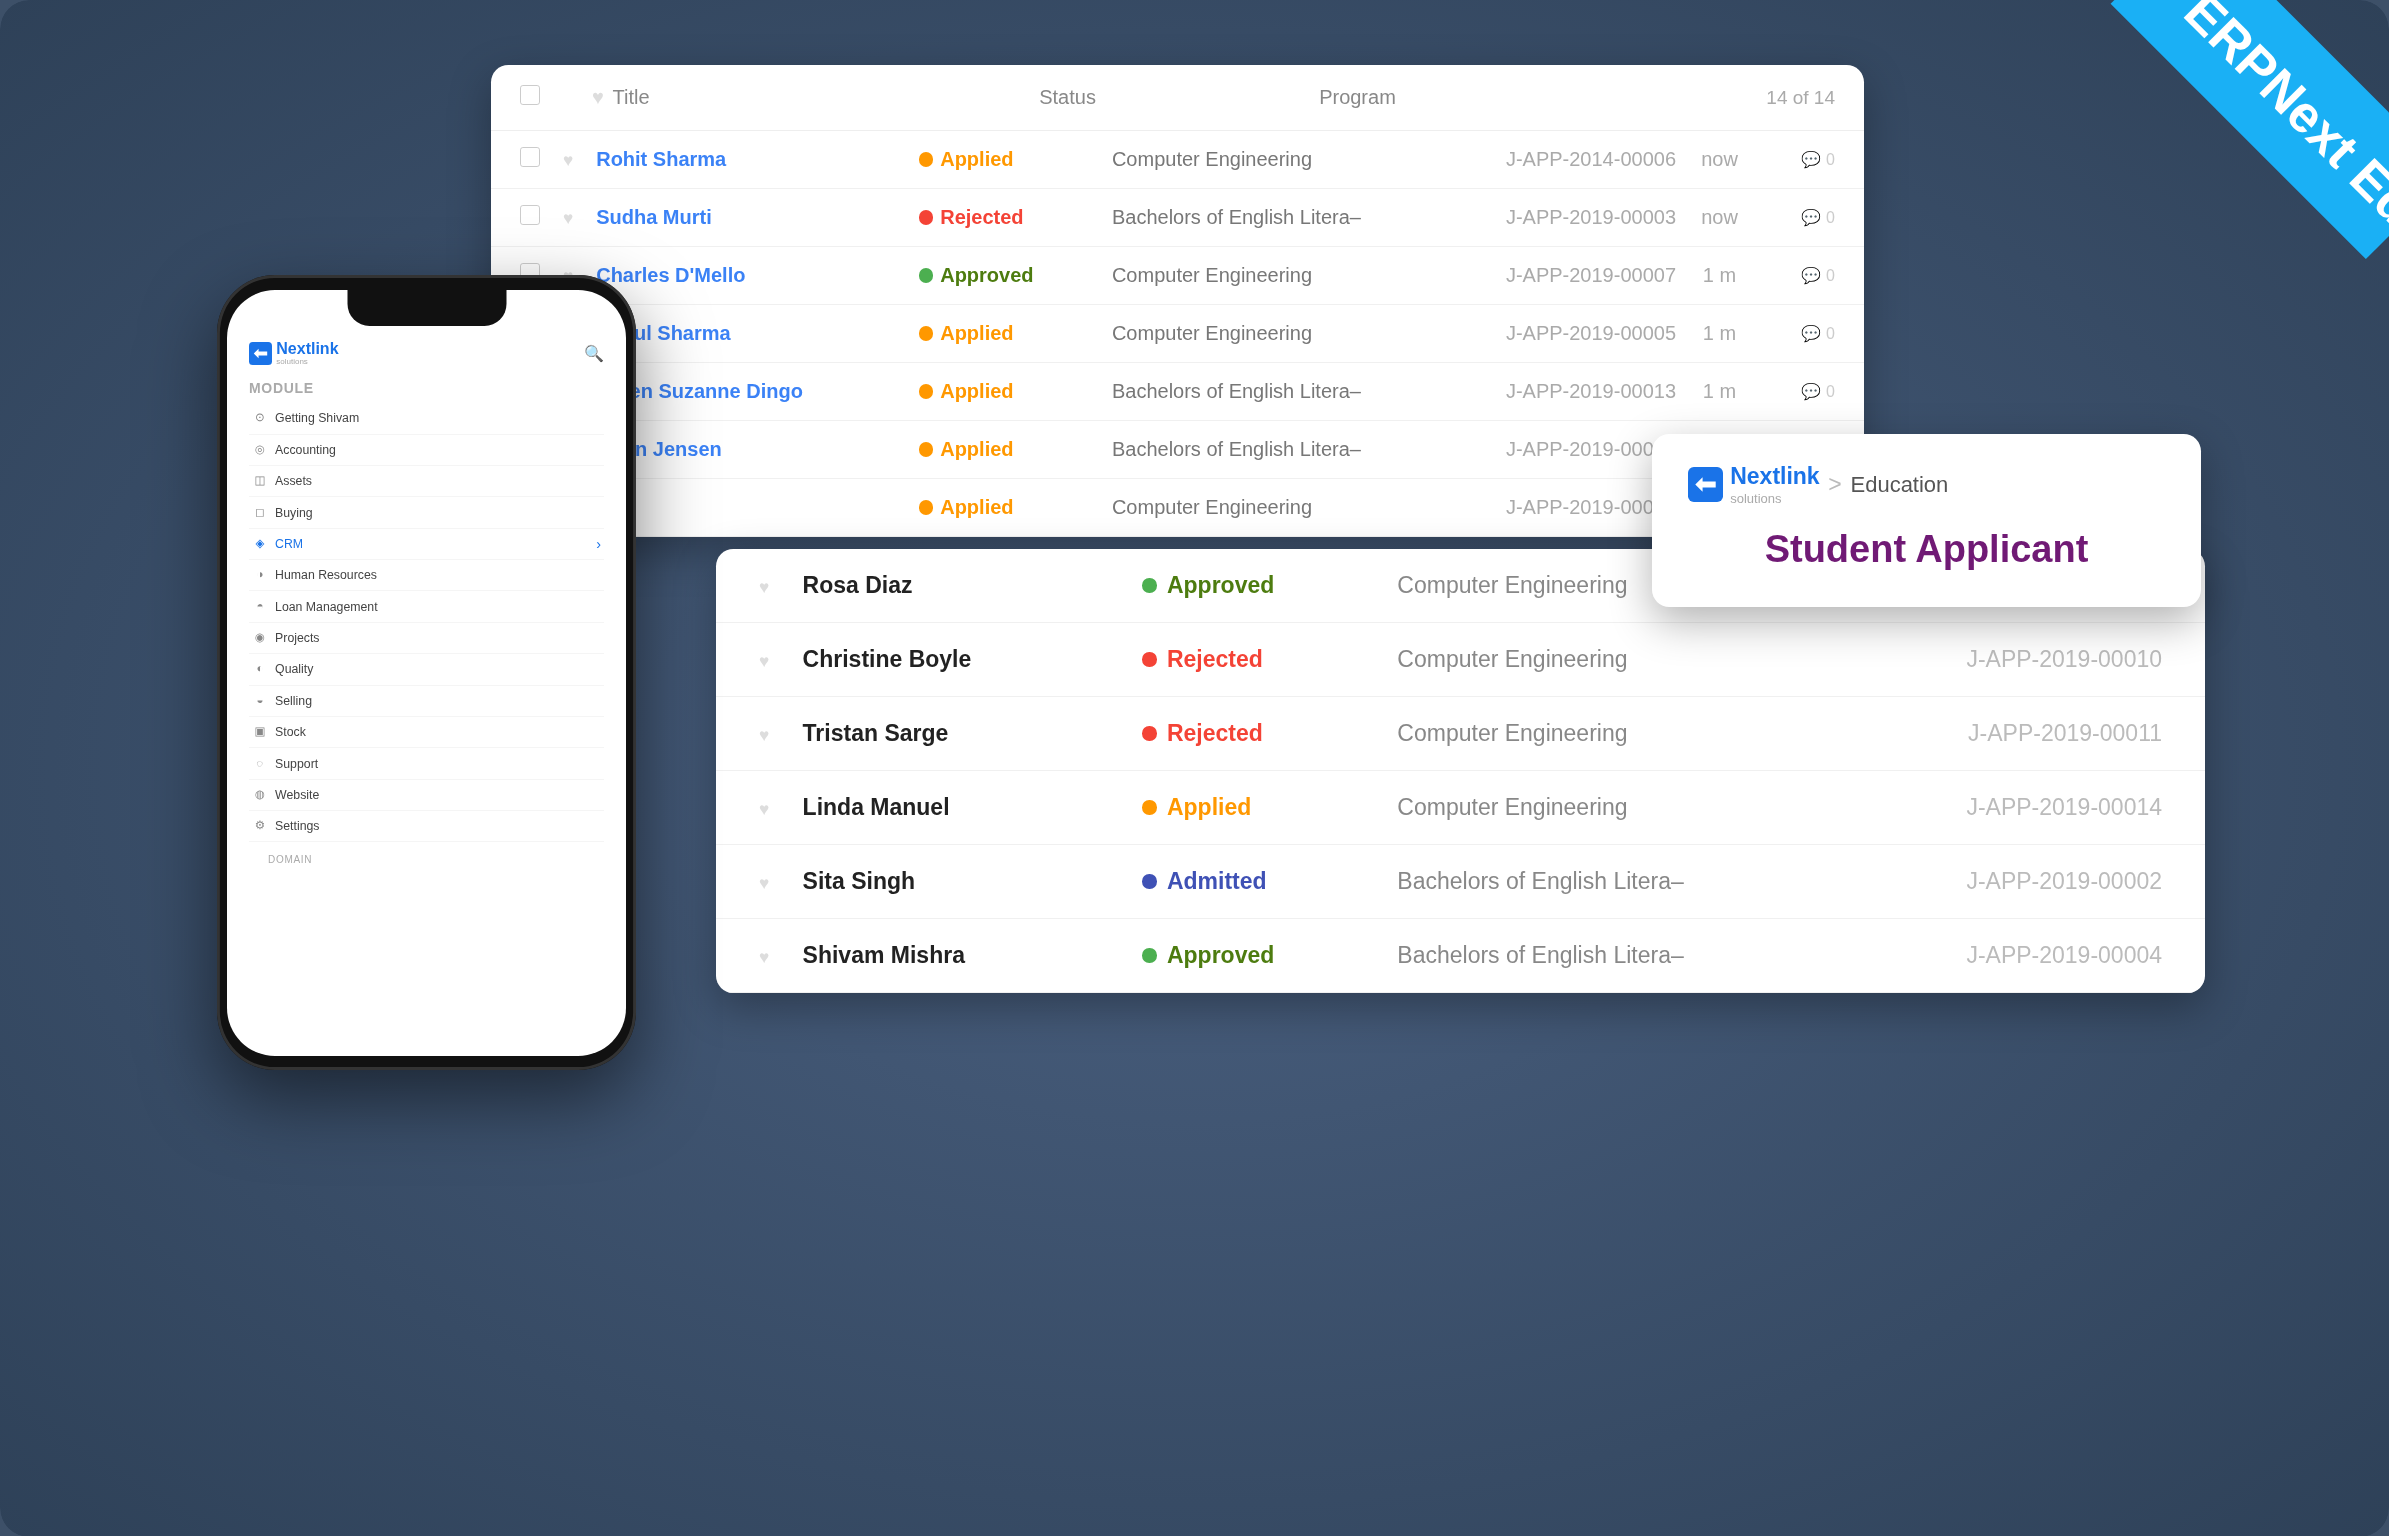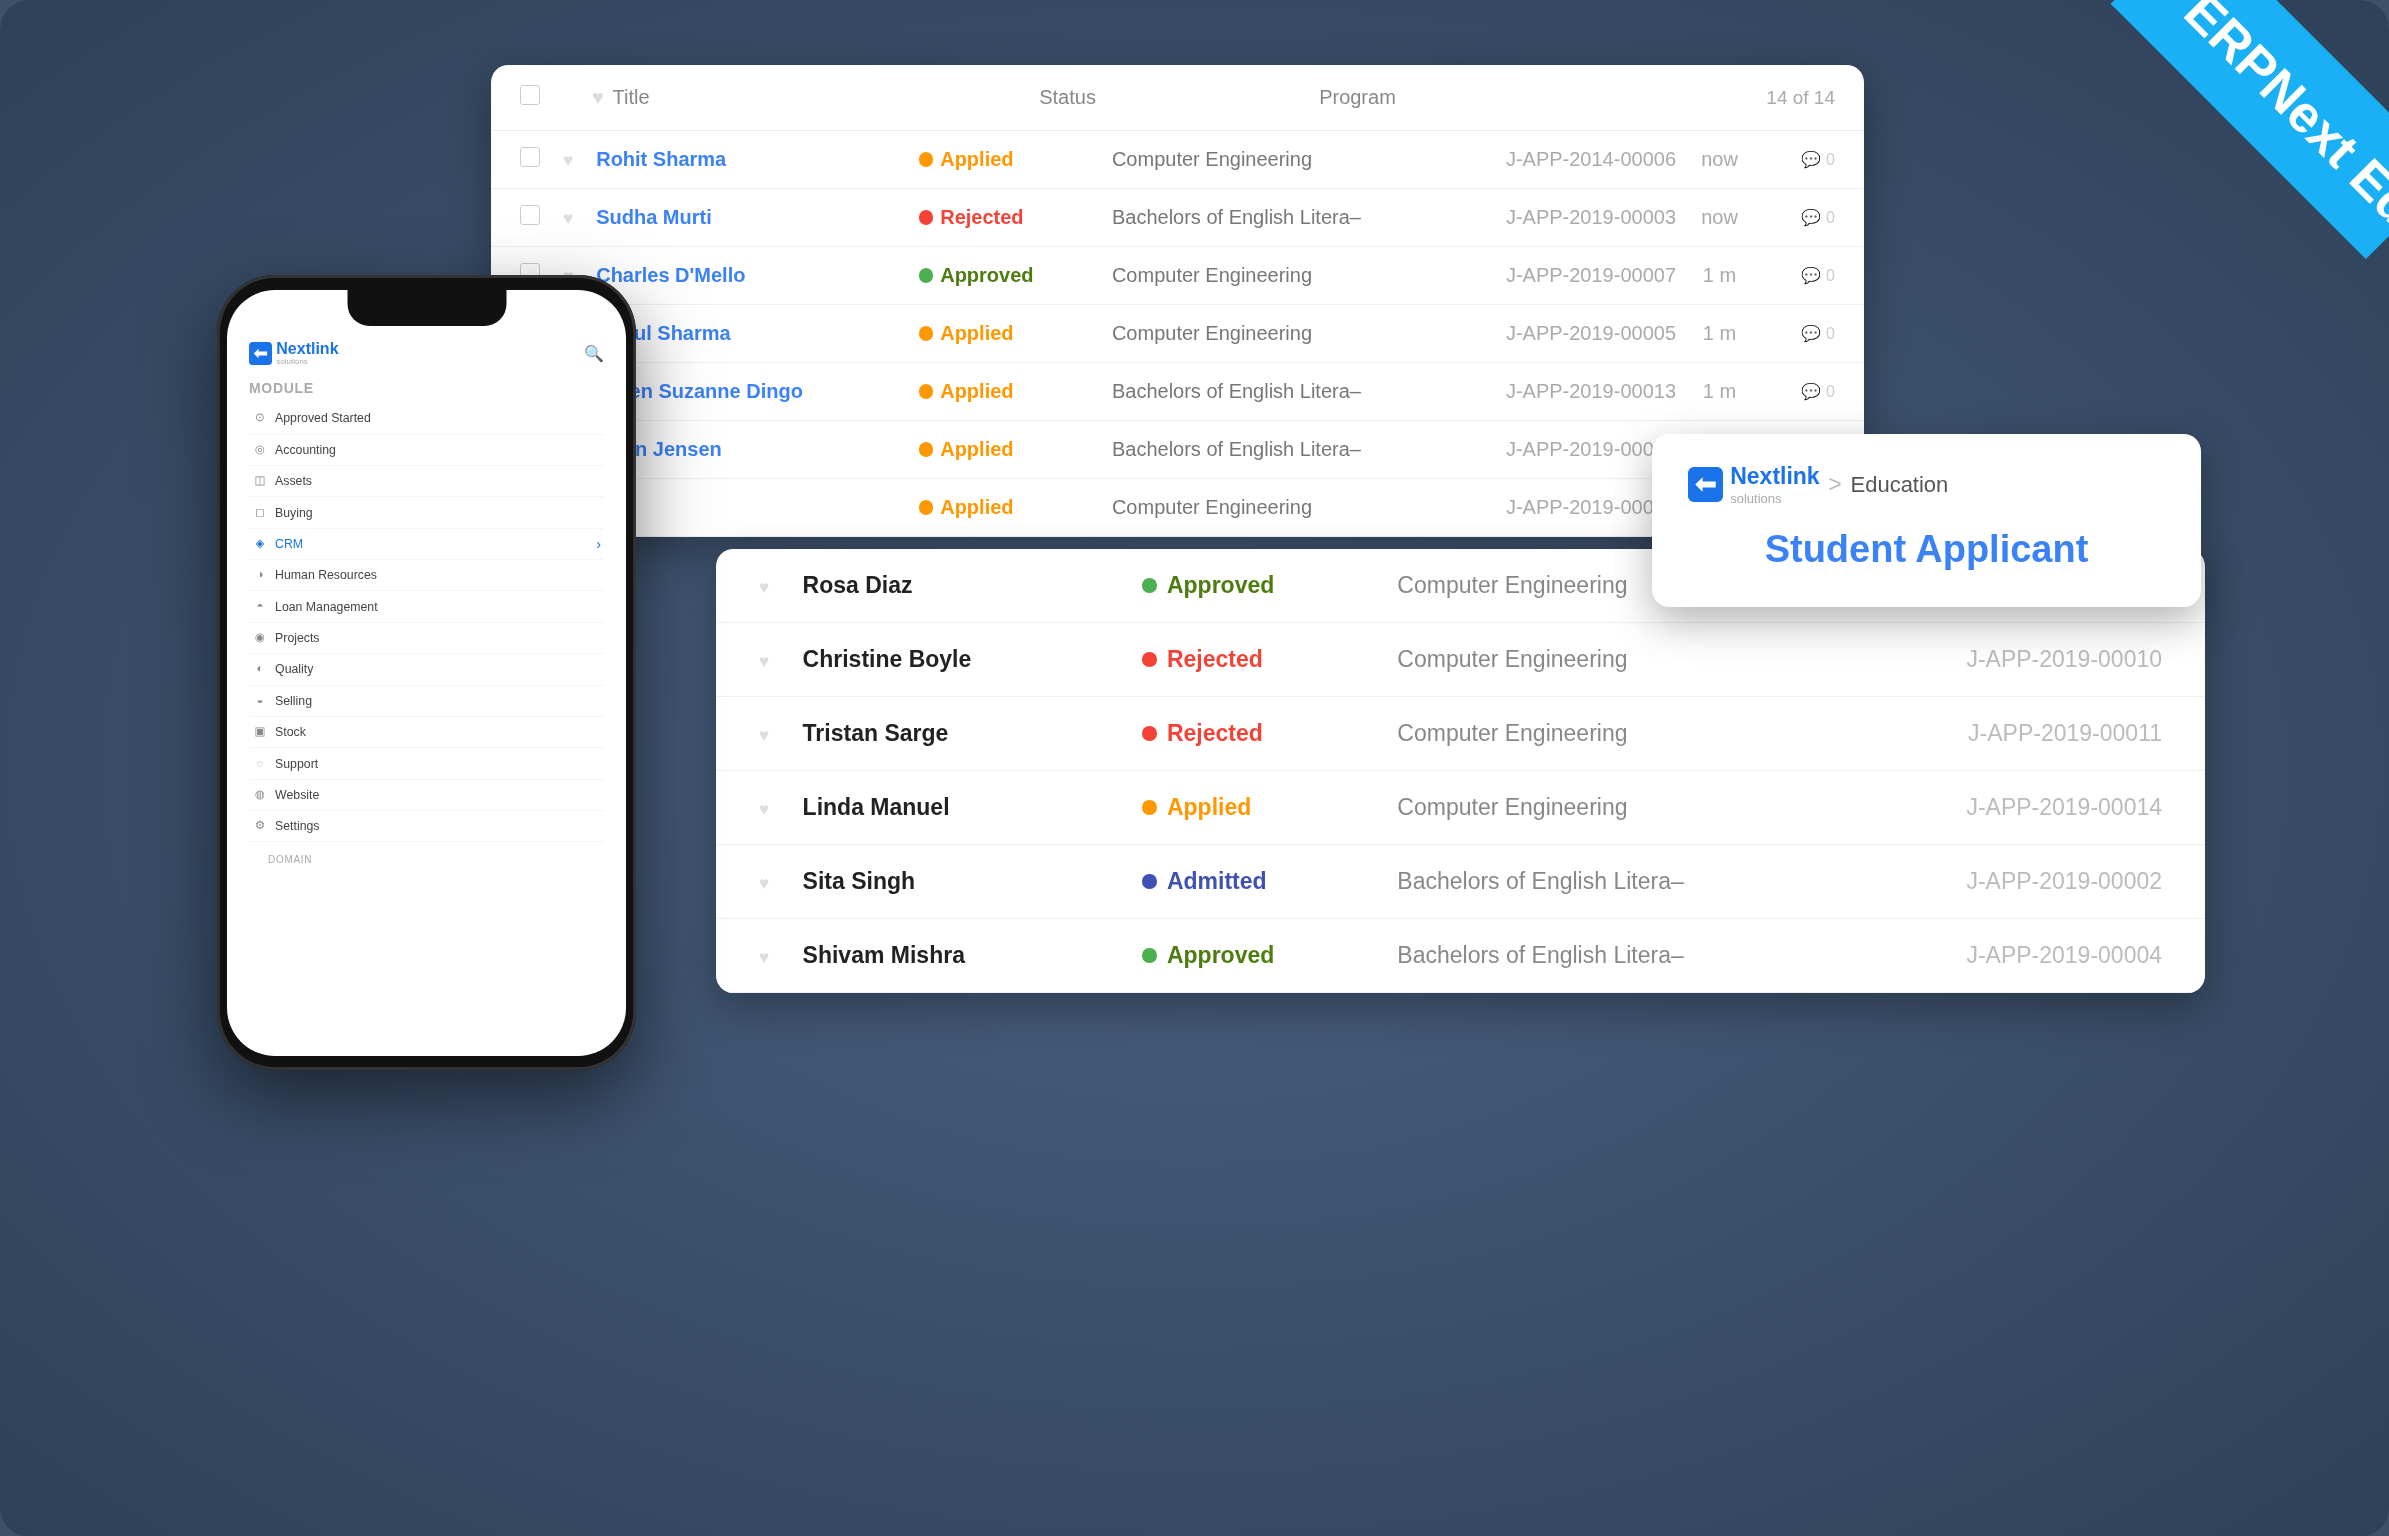--- a/index.html
+++ b/index.html
@@ -162,21 +162,21 @@
       font-size: 23px;
     }
     .student-card .brand-edu {
       color: #555;
       font-size: 22px;
       text-align: right;
     }
     .student-card .card-title {
       font-size: 38px;
       font-weight: 700;
-      color: #3b82f6;
+      color: #701a75;
       text-align: center;
     }
 
     
     .nextlink-logo {
       display: flex;
       align-items: center;
       gap: 5.8px;
     }
     .nextlink-icon {
@@ -526,21 +526,21 @@
           </div>
         </div>
         <div style="font-size:16px; color:#888; cursor:pointer;">🔍</div>
       </div>
 
       <div class="phone-module-label">MODULE</div>
 
       <div id="phone-menu-container">
           <div class="phone-menu-item">
     <span class="phone-menu-icon">⊙</span>
-    <span>Approved Started</span>
+    <span>Getting Shivam</span>
 
   </div>
           <div class="phone-menu-item">
     <span class="phone-menu-icon">◎</span>
     <span>Accounting</span>
 
   </div>
           <div class="phone-menu-item">
     <span class="phone-menu-icon">◫</span>
     <span>Assets</span>

